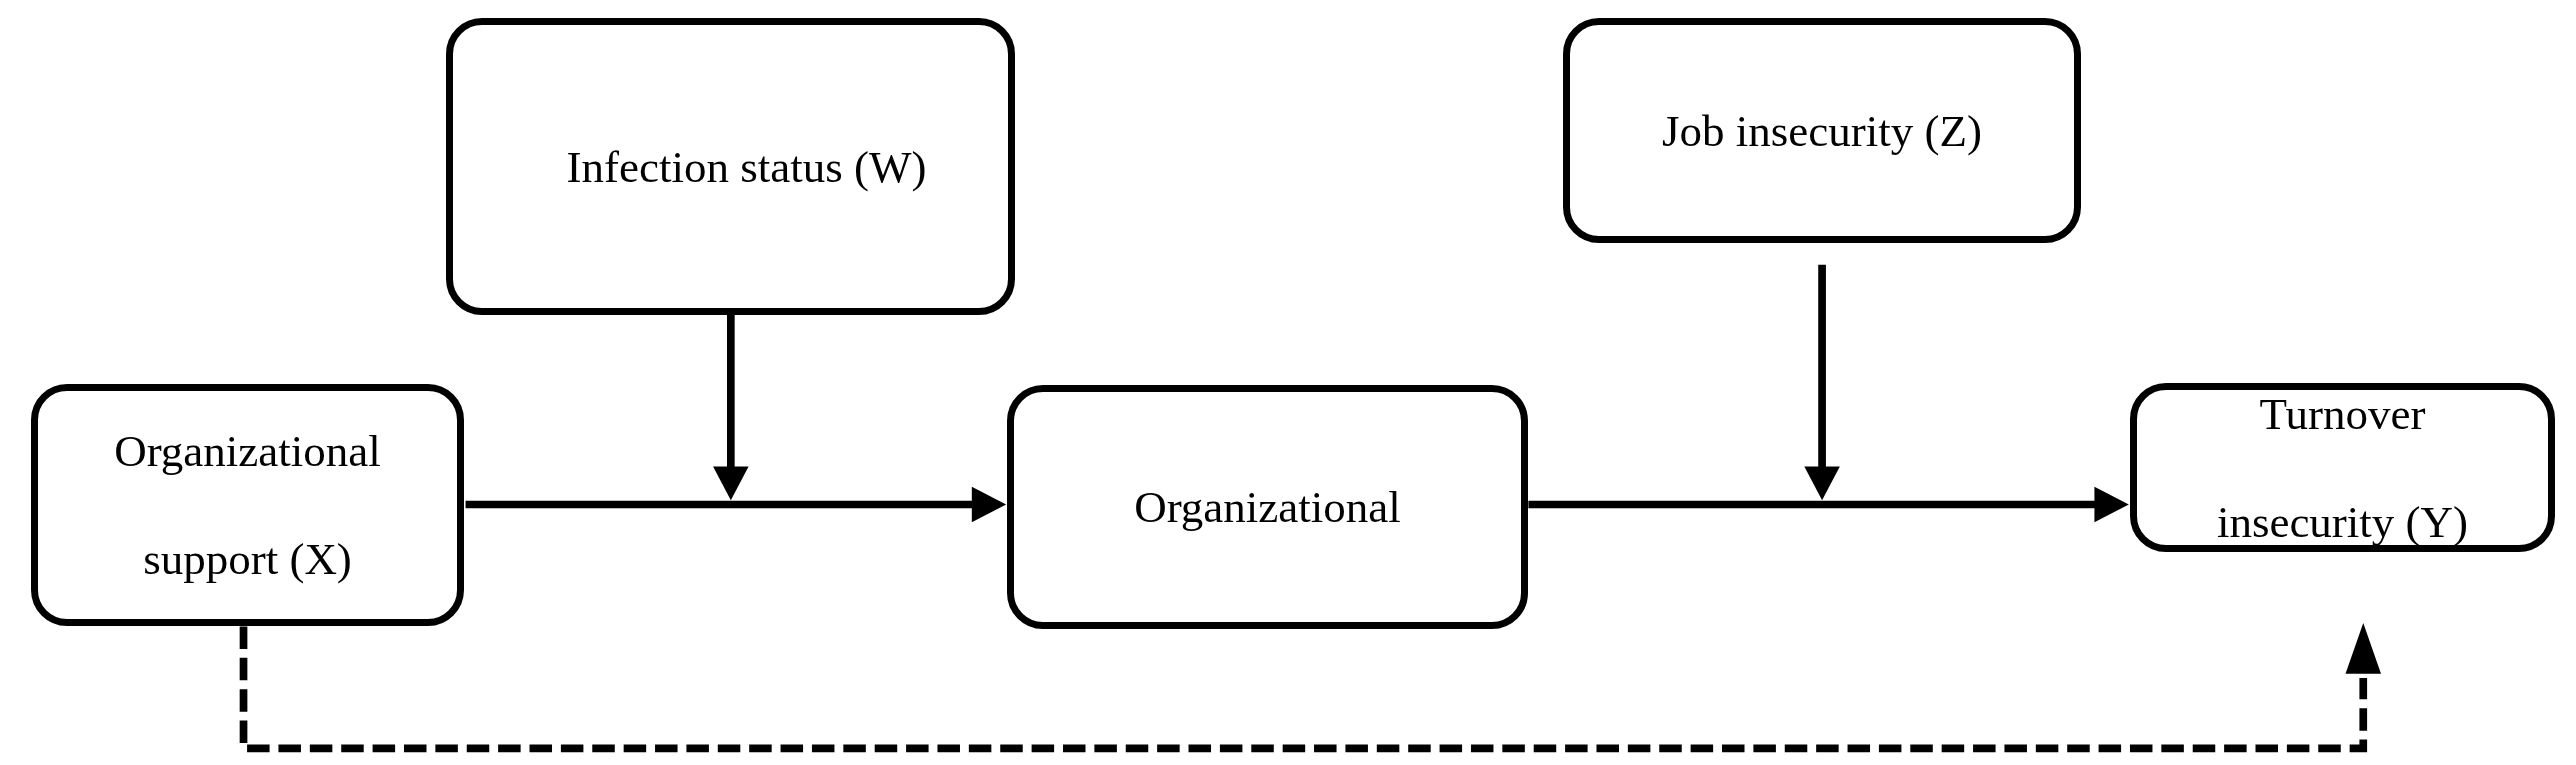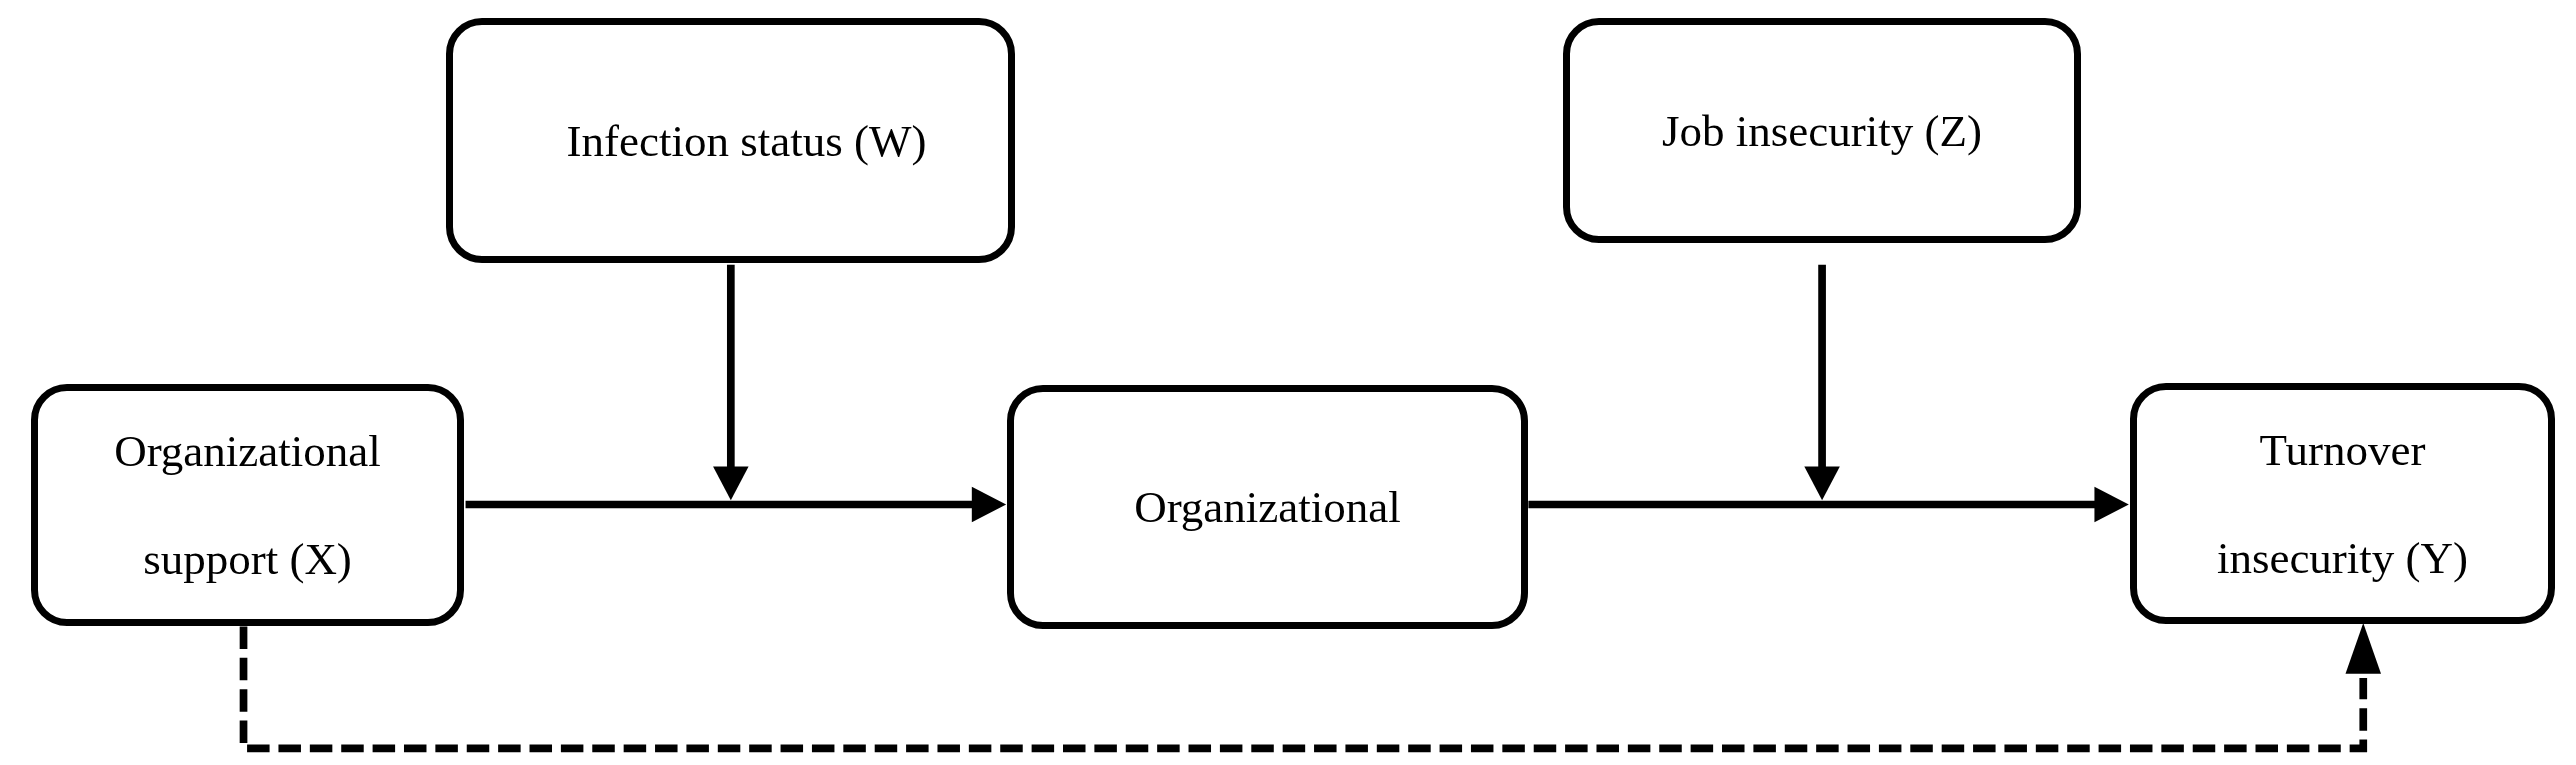--- a/index.html
+++ b/index.html
@@ -38,25 +38,25 @@
   .box-label {
     font-size: 45px;
     line-height: 2.4;
     white-space: nowrap;
     color: #000000;
   }
   .box-label.single {
     line-height: 1.2;
   }
   
-  #box-w { left: 446px;  top: 18.4px;  width: 569px; height: 245px; padding-left: 32px; }
+  #box-w { left: 446px;  top: 18.4px;  width: 569px; height: 297px; padding-left: 32px; }
   #box-z { left: 1563px; top: 18.4px;  width: 518px; height: 225px; }
   #box-x { left: 31px;   top: 384px; width: 433px; height: 242px; }
   #box-m { left: 1007px; top: 385px; width: 521px; height: 244px; }
-  #box-y { left: 2130px; top: 383px; width: 425px; height: 241px; }
+  #box-y { left: 2130px; top: 383px; width: 425px; height: 169px; }
 </style>
 </head>
 <body>
 
 <div id="canvas">
 
   <svg id="connectors" viewBox="0 0 4348 1292" xmlns="http://www.w3.org/2000/svg">
 
     <g>
       <line x1="785" y1="852" x2="1648" y2="852" stroke="#000000" stroke-width="13"></line>

